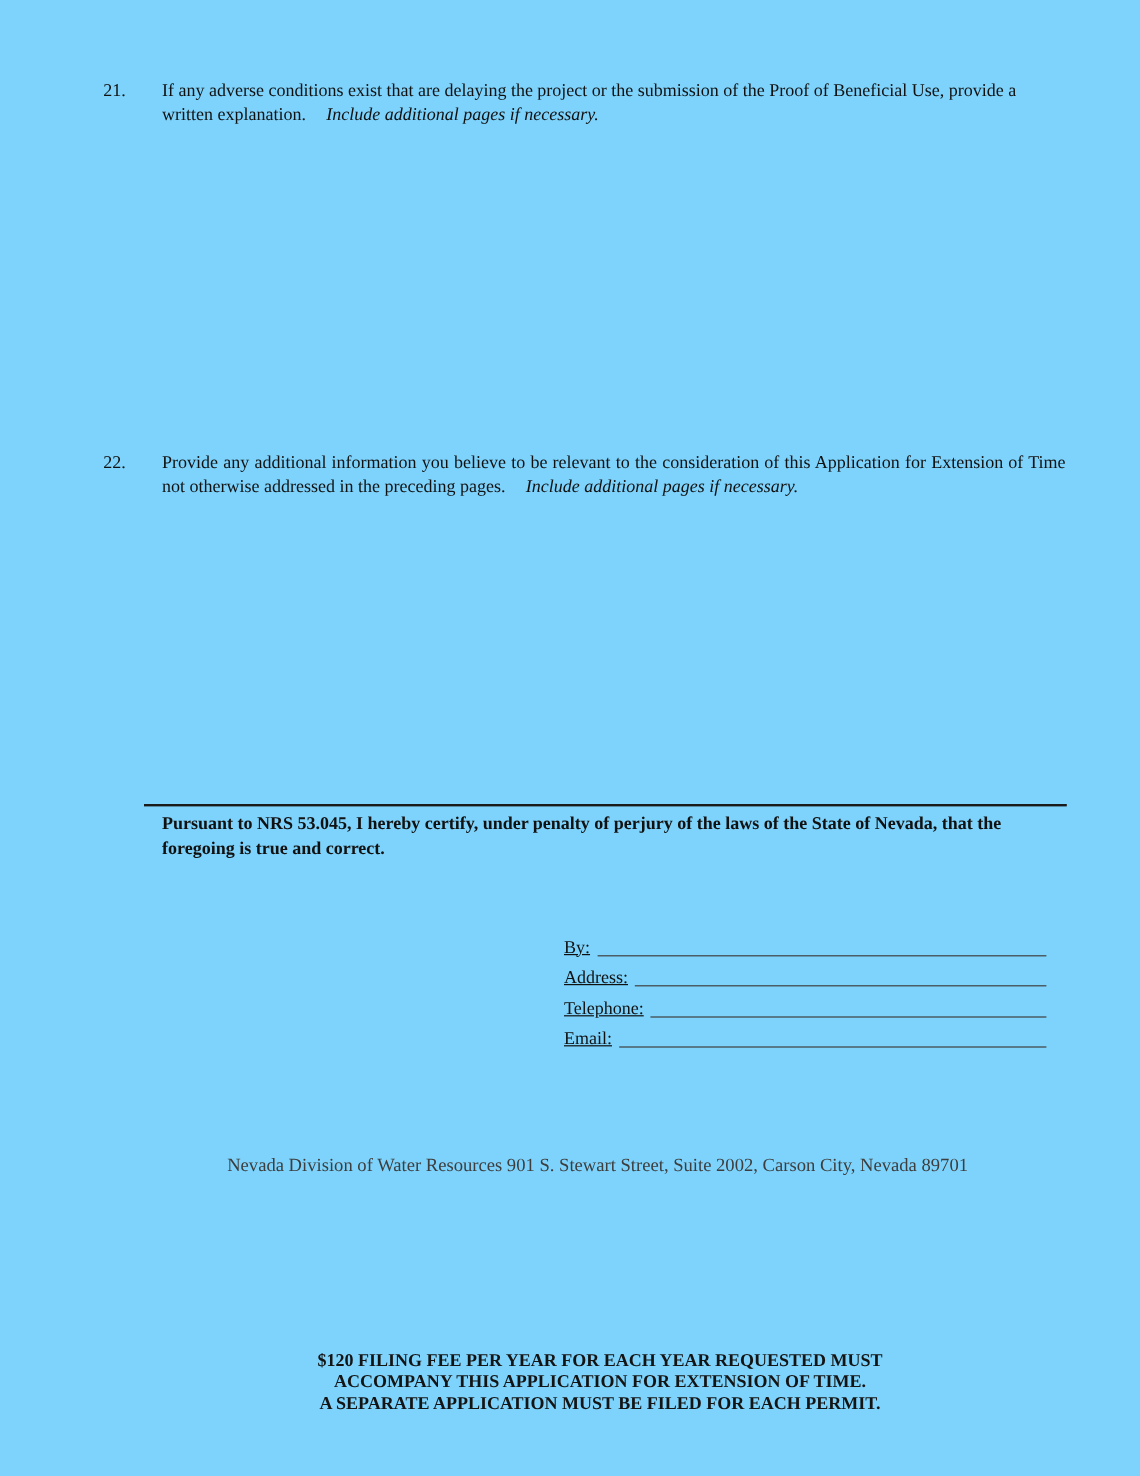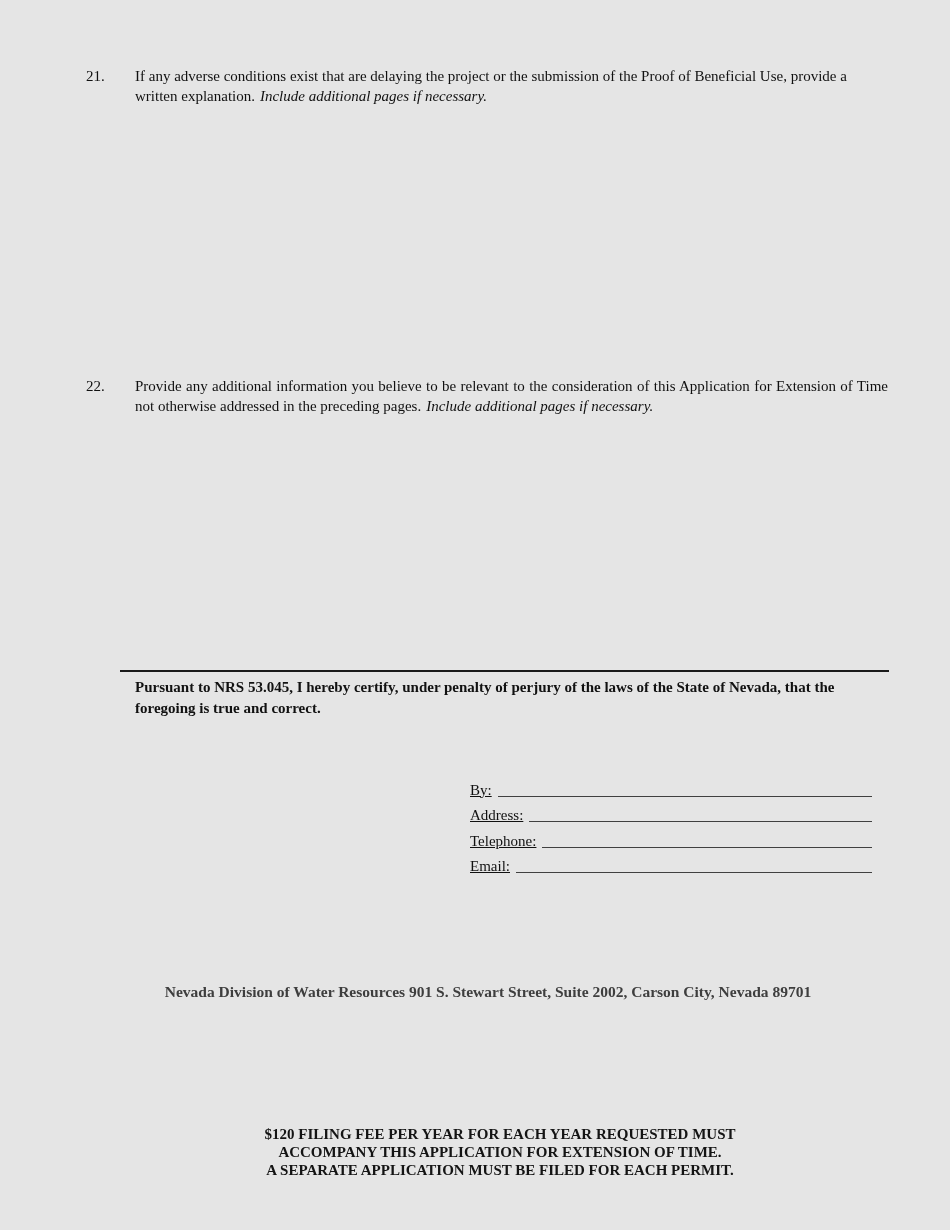--- a/index.html
+++ b/index.html
@@ -1,46 +1,46 @@
 <!DOCTYPE html>
 <html><head>
 <meta charset="utf-8">
 <style>
   html,body{margin:0;padding:0;background:#ffffff;}
   .page{
     position:relative;
     width:950px;height:1230px;
-    background:#e5e5e5;
+    background:#7dd3fc;
     overflow:hidden;
     font-family:"Liberation Serif", serif;
     color:#111111;
     font-size:15px;
     line-height:20px;
   }
   .abs{position:absolute;}
   
   .item-num{position:absolute;left:86px;top:0;width:40px;}
   .item-text{position:absolute;left:135px;top:0;}
-  .item-text em{margin-left:5px;}
+  .item-text em{margin-left:17px;}
   .justified{text-align:justify;}
   
   .cert-rule{position:absolute;left:120px;width:769px;height:0;border-top:2px solid #1a1a1a;}
   .cert-text{position:absolute;left:135px;width:745px;font-weight:bold;line-height:21px;}
   
   .dated-line{position:absolute;left:136px;top:777px;white-space:nowrap;}
   .blank{display:inline-block;border-bottom:1.5px solid #404040;height:13px;vertical-align:-2px;}
   .sig-col{position:absolute;left:470px;top:774px;width:402px;}
   .sig-row{display:flex;align-items:flex-end;height:25.5px;text-decoration:underline;}
   .sig-row .lbl{white-space:nowrap;}
   .fblank{flex:1;border-bottom:1.5px solid #404040;margin-bottom:3px;margin-left:6px;}
   .fblank-fixed{border-bottom:1.5px solid #404040;margin-bottom:3px;margin-left:6px;}
   .checkbox{display:inline-block;width:14px;height:14px;border:1.6px solid #1f1f1f;background:#ffffff;margin:0 0 3px 9px;}
   .gap-lbl{margin-left:10px;white-space:nowrap;}
   
-  .division-line{position:absolute;left:113px;top:962px;width:750px;text-align:center;font-weight:bold;color:#3e3e3e;font-size:15.5px;margin-top:20px;}
+  .division-line{position:absolute;left:123px;top:962px;width:750px;text-align:center;font-weight:normal;color:#3e3e3e;font-size:15.5px;}
   .fee-block{position:absolute;left:225px;top:1125px;width:550px;text-align:center;font-weight:bold;line-height:18.2px;font-size:15px;color:#141414;}
 </style>
 </head>
 <body>
 
 <div class="page">
 
   <div class="abs" style="left:0;top:66px;width:950px;">
     <span class="item-num">21.</span>
     <div class="item-text" style="width:737px;">

